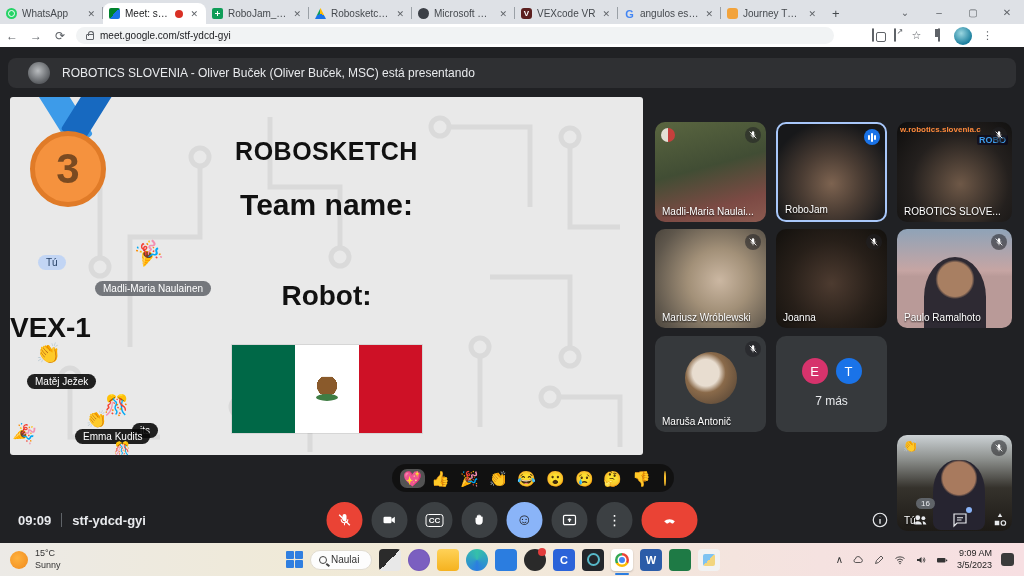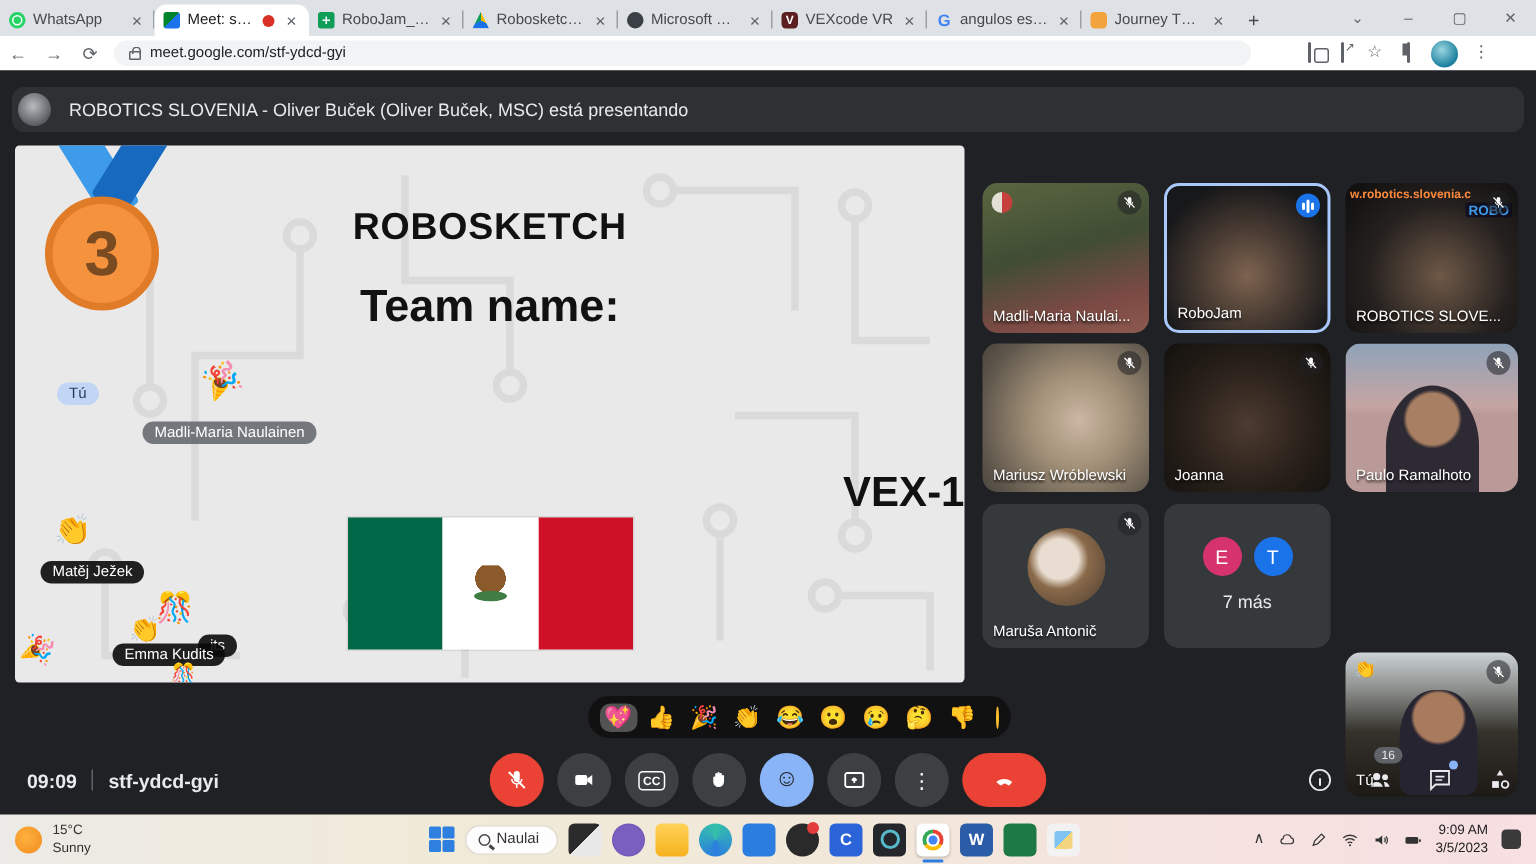--- a/index.html
+++ b/index.html
@@ -57,38 +57,38 @@
   .sharebox { width:10px; height:10px; border:1px solid #5f6368; border-radius:2px; position:relative;}
   .sharebox::after{ content:"↗"; position:absolute; left:2px; top:-4px; font-size:8px; color:#5f6368;}
   .panelic { width:12px; height:10px; border:1px solid #5f6368; border-radius:2px; position:relative;}
   .panelic::after{ content:""; position:absolute; right:0; top:0; width:4px; height:8px; background:#5f6368;}
   .avatar { width:18px; height:18px; border-radius:50%;
     background:radial-gradient(circle at 40% 35%,#9ad6e0,#1b7f9e 70%); cursor:pointer; }
 
   
   #meet { position:absolute; left:0; top:47px; width:1024px; height:496px; background:#202124; }
   #banner { position:absolute; left:8px; top:11px; width:1008px; height:30px;
-    background:#2f3033; border-radius:8px; display:flex; align-items:center; gap:12px; padding:0 4px; }
+    background:#2f3033; border-radius:8px; display:flex; align-items:center; gap:12px; padding:0 20px; }
   #banner .bav { width:22px; height:22px; border-radius:50%;
     background:radial-gradient(circle at 45% 40%,#b9bcbf,#5a5d61 70%); }
   #banner .btxt { font-size:12px; color:#e8eaed; }
 
   
   #slide { position:absolute; left:10px; top:50px; width:633px; height:358px;
     background:#e9e9e9; border-radius:3px; overflow:hidden; }
   #slide svg.circuit { position:absolute; inset:0; }
   .stitle { position:absolute; left:0; top:40px; width:100%; text-align:center;
     font-size:25px; font-weight:700; color:#111; letter-spacing:.5px; }
   .steam-label { position:absolute; left:0; top:91px; width:100%; text-align:center;
     font-size:30px; font-weight:600; color:#111; }
   .steam-name { position:absolute; left:0; top:128px; width:100%; text-align:center;
     font-size:28px; font-weight:600; color:#111; white-space:nowrap; letter-spacing:-.5px; }
   .srobot-label { position:absolute; left:0; top:183px; width:100%; text-align:center;
     font-size:28px; font-weight:600; color:#111; }
-  .srobot-name { position:absolute; left:0; top:215px; width:100%; text-align:right;
+  .srobot-name { position:absolute; left:0; top:215px; width:100%; text-align:left;
     font-size:28px; font-weight:600; color:#111; }
   
   #medal { position:absolute; left:10px; top:-8px; width:110px; height:130px; }
   .ribbon-l { position:absolute; left:14px; top:0; width:26px; height:70px; background:#3d9be9;
     transform:rotate(-32deg); transform-origin:top left; border-radius:3px; }
   .ribbon-r { position:absolute; left:78px; top:-12px; width:26px; height:78px; background:#1769c0;
     transform:rotate(32deg); transform-origin:top right; border-radius:3px; }
   .medal-circle { position:absolute; left:10px; top:42px; width:76px; height:76px;
     border-radius:50%; background:#f5923e; border:5px solid #e07b28; display:flex;
     align-items:center; justify-content:center; font-size:42px; font-weight:700; color:#7a4a21; }
@@ -346,20 +346,21 @@
       </svg>
 
       <div id="medal">
         <span class="ribbon-l"></span>
         <span class="ribbon-r"></span>
         <span class="medal-circle">3</span>
       </div>
 
       <div class="stitle">ROBOSKETCH</div>
       <div class="steam-label">Team name:</div>
+      <div class="srobot-label">Robot:</div>
       <div class="srobot-name">VEX-1</div>
 
       <div id="flag">
         <span class="g"></span>
         <span class="w">
             <span class="emblem"></span>
           </span>
         <span class="r"></span>
       </div>
 

